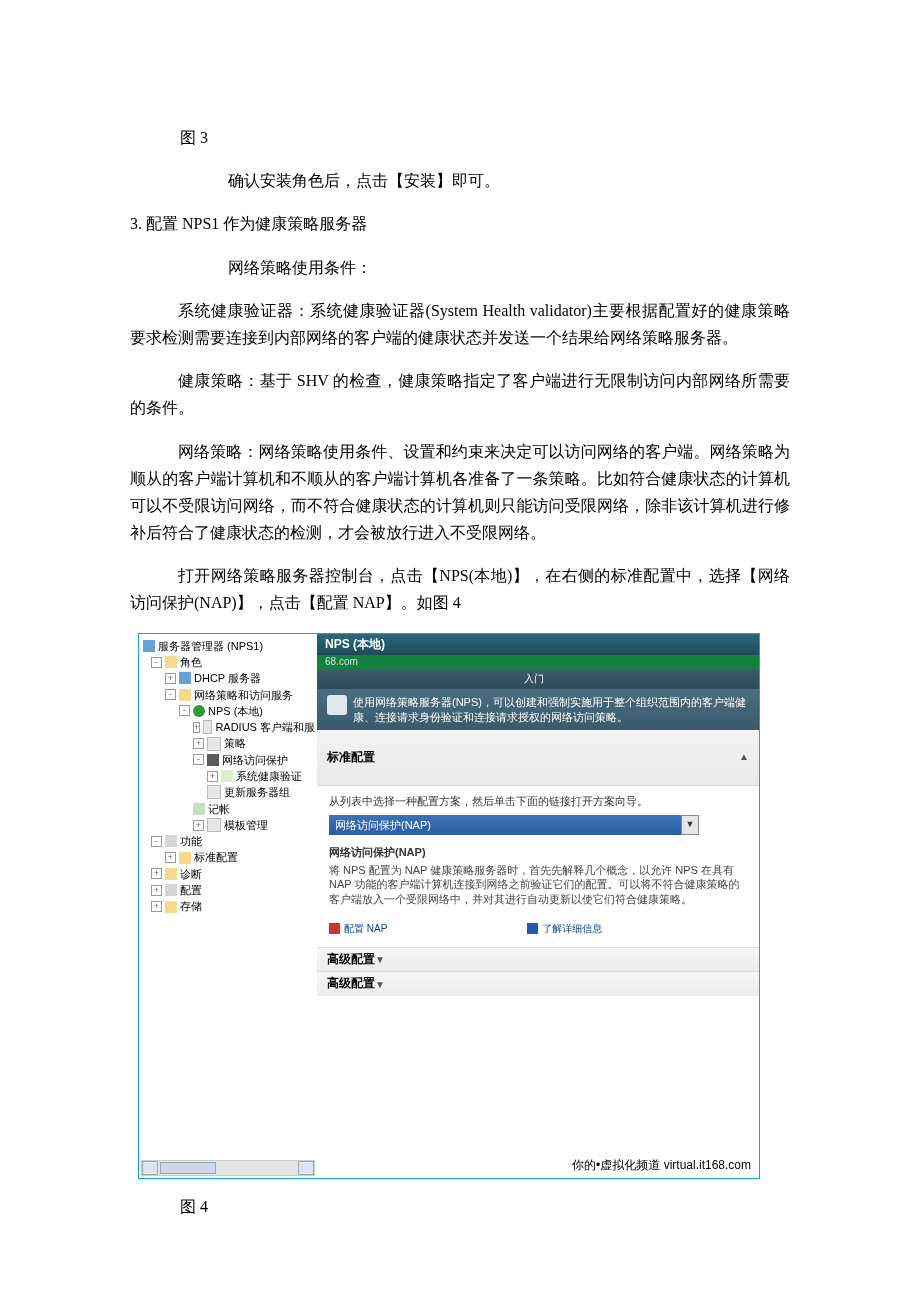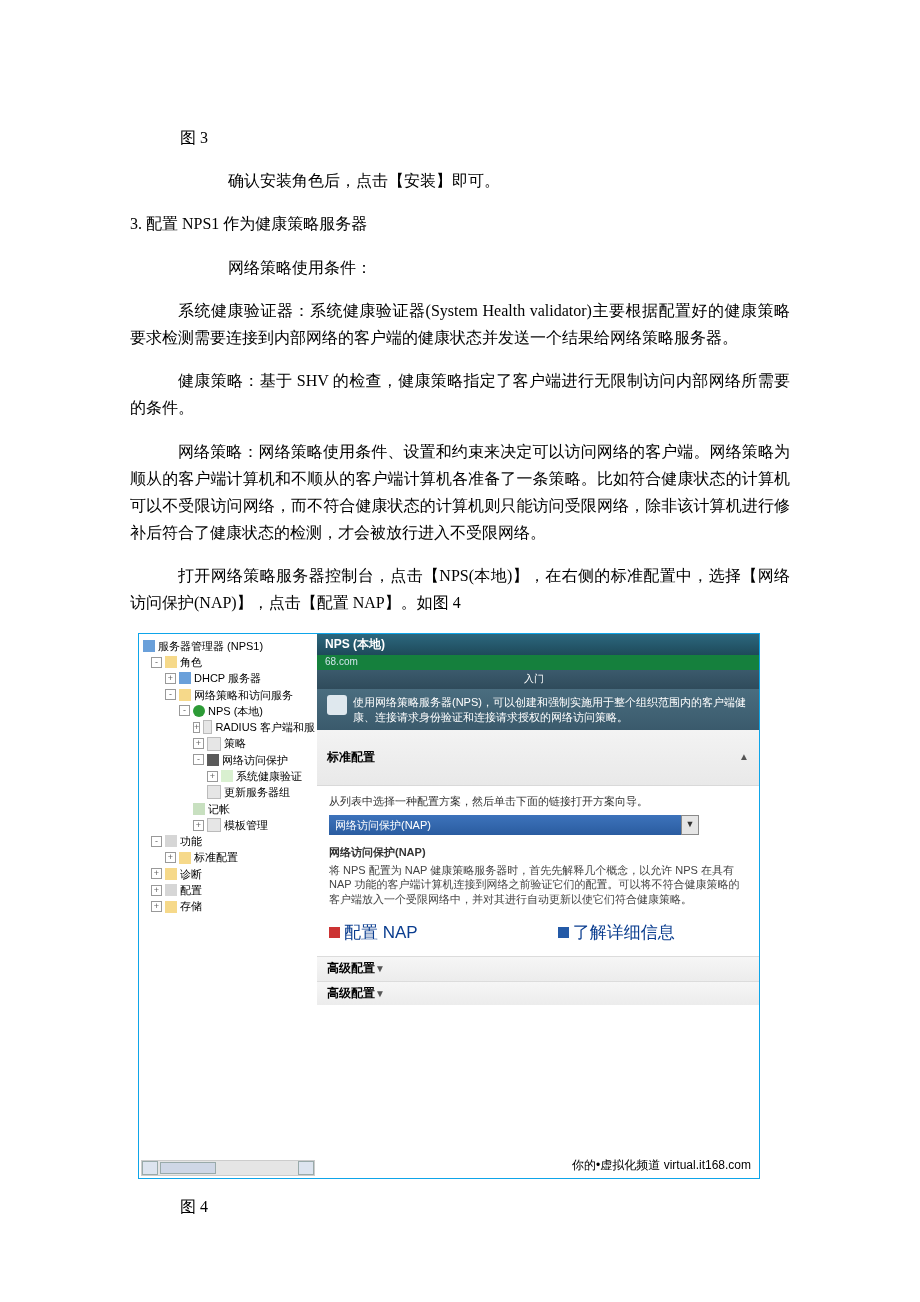--- a/index.html
+++ b/index.html
@@ -106,21 +106,21 @@
     background: linear-gradient(#3d73bb,#2a5ca0);
     color:#fff; padding:2px 6px; width:340px; height:16px; font-size:11px;
     display:flex; align-items:center;
   }
   .dropdown .dd-btn {
     width:16px;height:18px;border:1px solid #8a8a8a;background:#e6e6e6;display:flex;align-items:center;justify-content:center;font-size:9px;
   }
   .subtitle { font-weight:bold; margin-top:10px; }
   .desc { color:#444; margin-top:4px; }
   .linkrow { display:flex; gap:140px; margin-top:16px; }
-  .linkrow a { color:#0a3d8f; text-decoration:none; font-size:17px; display:flex; align-items:center; gap:4px;}
+  .linkrow a { color:#0a3d8f; text-decoration:none; font-size:10px; display:flex; align-items:center; gap:4px;}
   .arrow-ico { width:11px;height:11px;background:#c33; display:inline-block; }
   .arrow-ico.blue{ background:#245aa7; }
   .collapsed-bar {
     display:flex; align-items:center;
     padding:4px 10px; background:linear-gradient(#f6f6f6,#ececec);
     border-top:1px solid #dcdcdc; font-weight:bold; font-size:12px;
   }
   .footer-note {
     position:absolute; right:8px; bottom:4px; font-size:12px; color:#000;margin-left:20px;
   }

